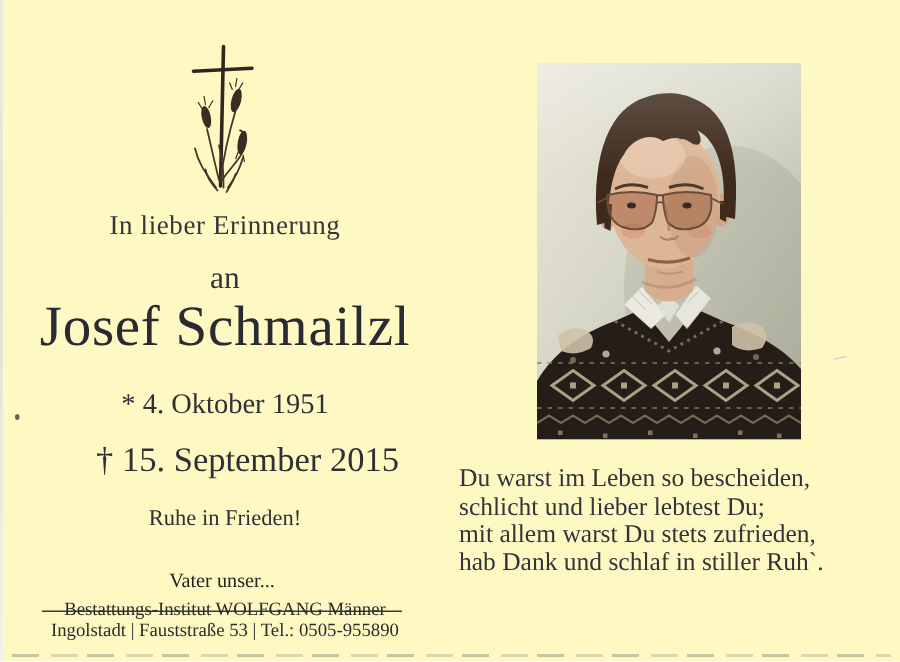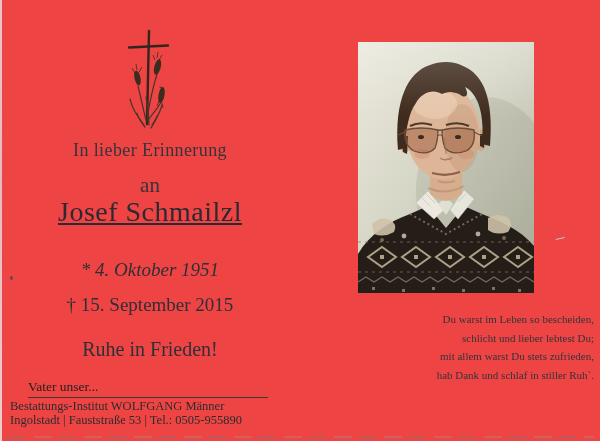--- a/index.html
+++ b/index.html
@@ -1,49 +1,49 @@
 <!DOCTYPE html>
 <html><head>
 <meta charset="utf-8">
 <style>
   html,body { margin:0; padding:0; background:#ffffff; }
   .card {
     position:relative; width:600px; height:441px;
-    background:#ef4444; overflow:hidden;
+    background:#fef9c3; overflow:hidden;
     font-family:"Liberation Serif", serif;
     color:#2f2f37;
   }
   .abs { position:absolute; }
   .lcol { left:0; width:300px; text-align:center; }
 
   .intro   { top:140px; font-size:18px; letter-spacing:0.4px; color:#34343c; }
   .an      { top:173px; font-size:21px; color:#34343c; }
-  .name    { top:196px; font-size:28px; letter-spacing:0.5px; color:#2a2a32;text-decoration:underline; }
-  .birth   { top:259px; font-size:19px;font-style:italic; }
-  .death   { top:294px; font-size:19px; }
-  .rest    { top:338px; font-size:20px; }
+  .name    { top:196px; font-size:38px; letter-spacing:0.5px; color:#2a2a32; }
+  .birth   { top:259px; font-size:19px; }
+  .death   { top:294px; font-size:23px;padding-left:15px; }
+  .rest    { top:338px; font-size:15px; }
 
   .prayers {
     left:28px; top:379px; width:240px;
-    display:flex; justify-content:flex-start;
+    display:flex; justify-content:center;
     font-size:13.5px; color:#222222;
-    border-bottom:1.3px solid #3a3a3a; padding-bottom:2px;
+    border-bottom:1.3px solid #3a3a3a; padding-bottom:12px;
   }
   .funeral {
-    left:10px; top:399px; width:280px; 
+    left:10px; top:399px; width:280px; text-align:center;
     font-size:12.5px; line-height:14px; color:#2c2c2c;
   }
 
   .cross-wrap { left:116px; top:28px; width:66px; height:108px; }
 
   .photo-wrap { left:358px; top:42px; width:176px; height:251px; }
 
   .poem {
-    left:306px; top:310px; width:288px; text-align:right;
-    font-size:11px; line-height:18.5px; color:#33333b;
+    left:306px; top:310px; width:288px; text-align:left;
+    font-size:17px; line-height:18.5px; color:#33333b;
   }
 
   
   .scan-left {
     left:0; top:0; width:2px; height:441px; opacity:.8;
     background:linear-gradient(to bottom,#e8e8e8,#dcdcdc 40%,#efefef);
   }
   .scan-bottom {
     left:8px; top:436px; width:586px; height:2px; opacity:.75;
     background:repeating-linear-gradient(to right,

